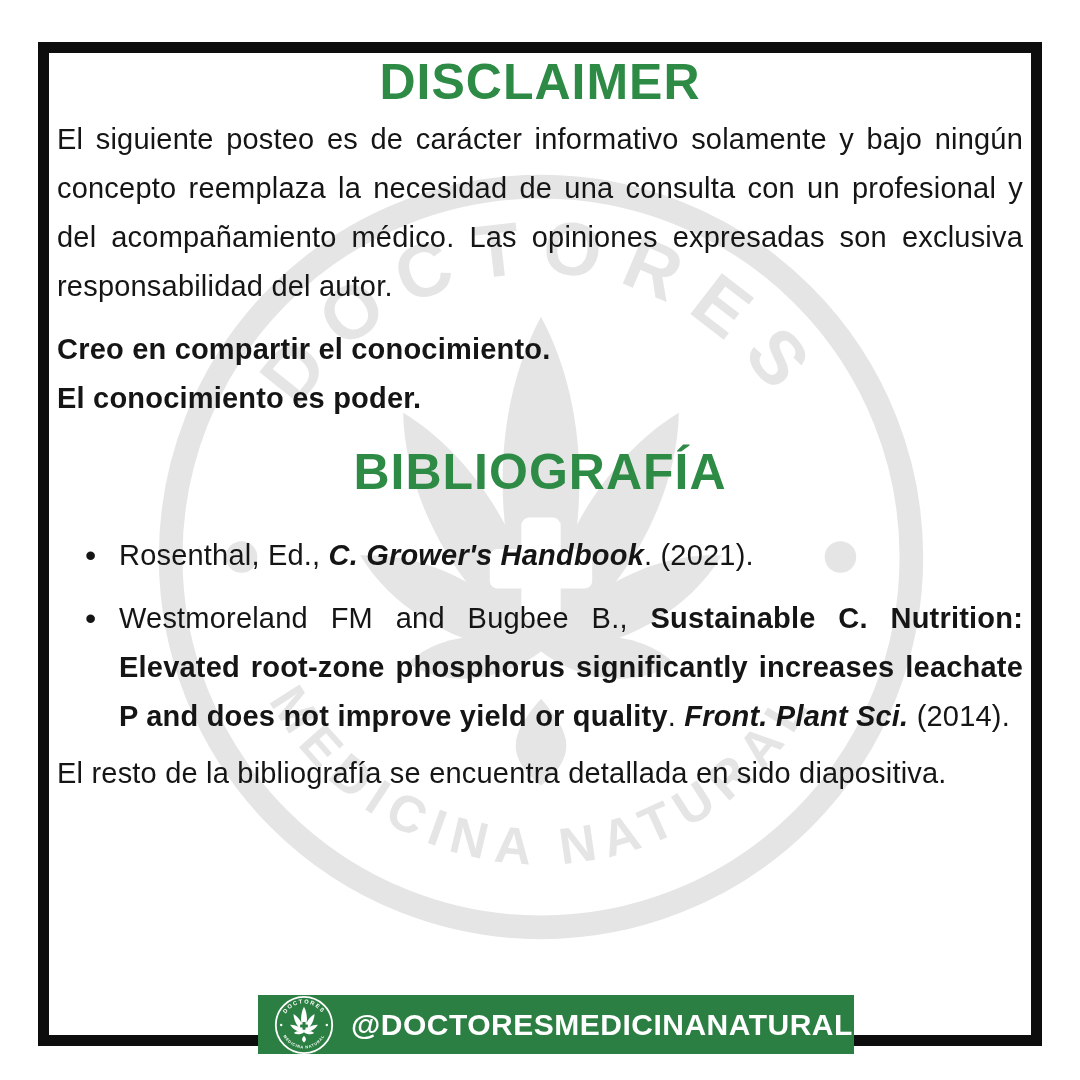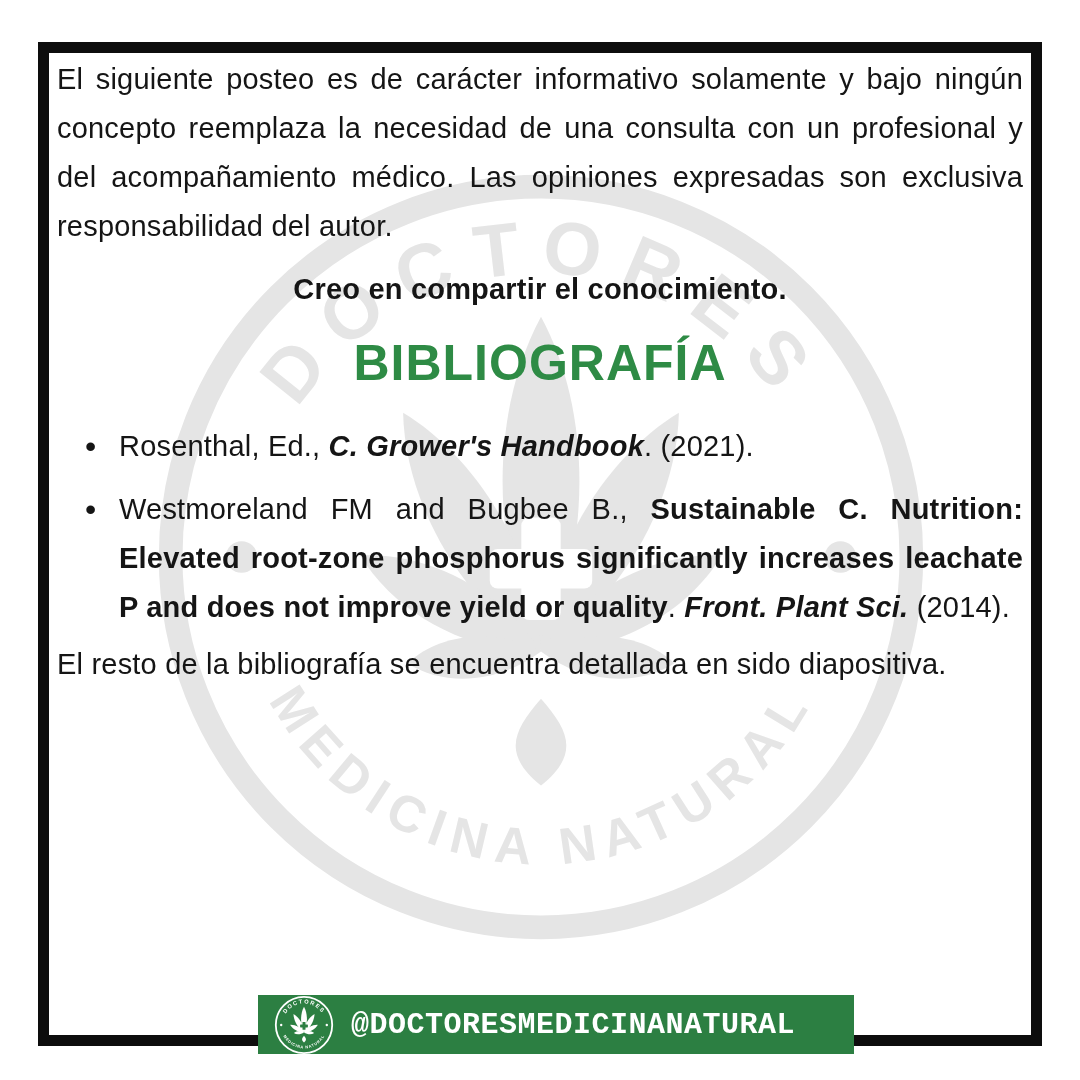--- a/index.html
+++ b/index.html
@@ -45,21 +45,20 @@
     margin: 0 0 6px 0;
   }
   h2.green-title { margin: 22px 0 32px 0; }
 
   .body-text {
     font-size: 29px;
     line-height: 49px;
     letter-spacing: 0.2px;
     color: var(--text-color, #151515);
     margin: 0;
-    text-align: center;
   }
   .justify { text-align: justify; }
   .bold { font-weight: 700; }
   .first-bold { margin-top: 14px; }
 
   ul.bib {
     list-style: none;
     margin: 0; padding: 0;
   }
   ul.bib li {
@@ -89,21 +88,20 @@
   .banner {
     position: absolute;
     left: 258px; top: 995px;
     width: 596px; height: 59px;
     background: var(--banner-green, #2c7f42);
     display: flex;
     align-items: center;
     padding-left: 16px;
     box-sizing: border-box;
     z-index: 3;
-    font-family: Liberation Mono, monospace;
   }
   .badge {
     width: 60px; height: 60px;
     flex: 0 0 auto;
     color: #ffffff;
     --cross-color: var(--banner-green, #2c7f42);
   }
   .handle {
     color: #ffffff;
     font-weight: 800;
@@ -127,24 +125,26 @@
 <body>
 
 <div class="canvas">
 
   <svg class="watermark" viewBox="0 0 200 200" aria-hidden="true">
     <use href="#dmn-logo"></use>
   </svg>
 
   <div class="frame">
 
+    <h1 class="green-title">DISCLAIMER</h1>
 
     <p class="body-text justify">El siguiente posteo es de carácter informativo solamente y bajo ningún concepto reemplaza la necesidad de una consulta con un profesional y del acompañamiento médico. Las opiniones expresadas son exclusiva responsabilidad del autor.</p>
 
     <p class="body-text bold first-bold">Creo en compartir el conocimiento.</p>
+    <p class="body-text bold">El conocimiento es poder.</p>
 
     <h2 class="green-title">BIBLIOGRAFÍA</h2>
 
     <ul class="bib">
       <li><span class="seg-regular">Rosenthal, Ed., </span><span class="seg-bold-italic">C. Grower's Handbook</span><span class="seg-regular">. (2021).</span></li>
       <li><span class="seg-regular">Westmoreland FM and Bugbee B., </span><span class="seg-bold">Sustainable C. Nutrition: Elevated root-zone phosphorus significantly increases leachate P and does not improve yield or quality</span><span class="seg-regular">. </span><span class="seg-bold-italic">Front. Plant Sci.</span><span class="seg-regular"> (2014).</span></li>
     </ul>
 
     <p class="body-text justify note">El resto de la bibliografía se encuentra detallada en sido diapositiva.</p>
 

